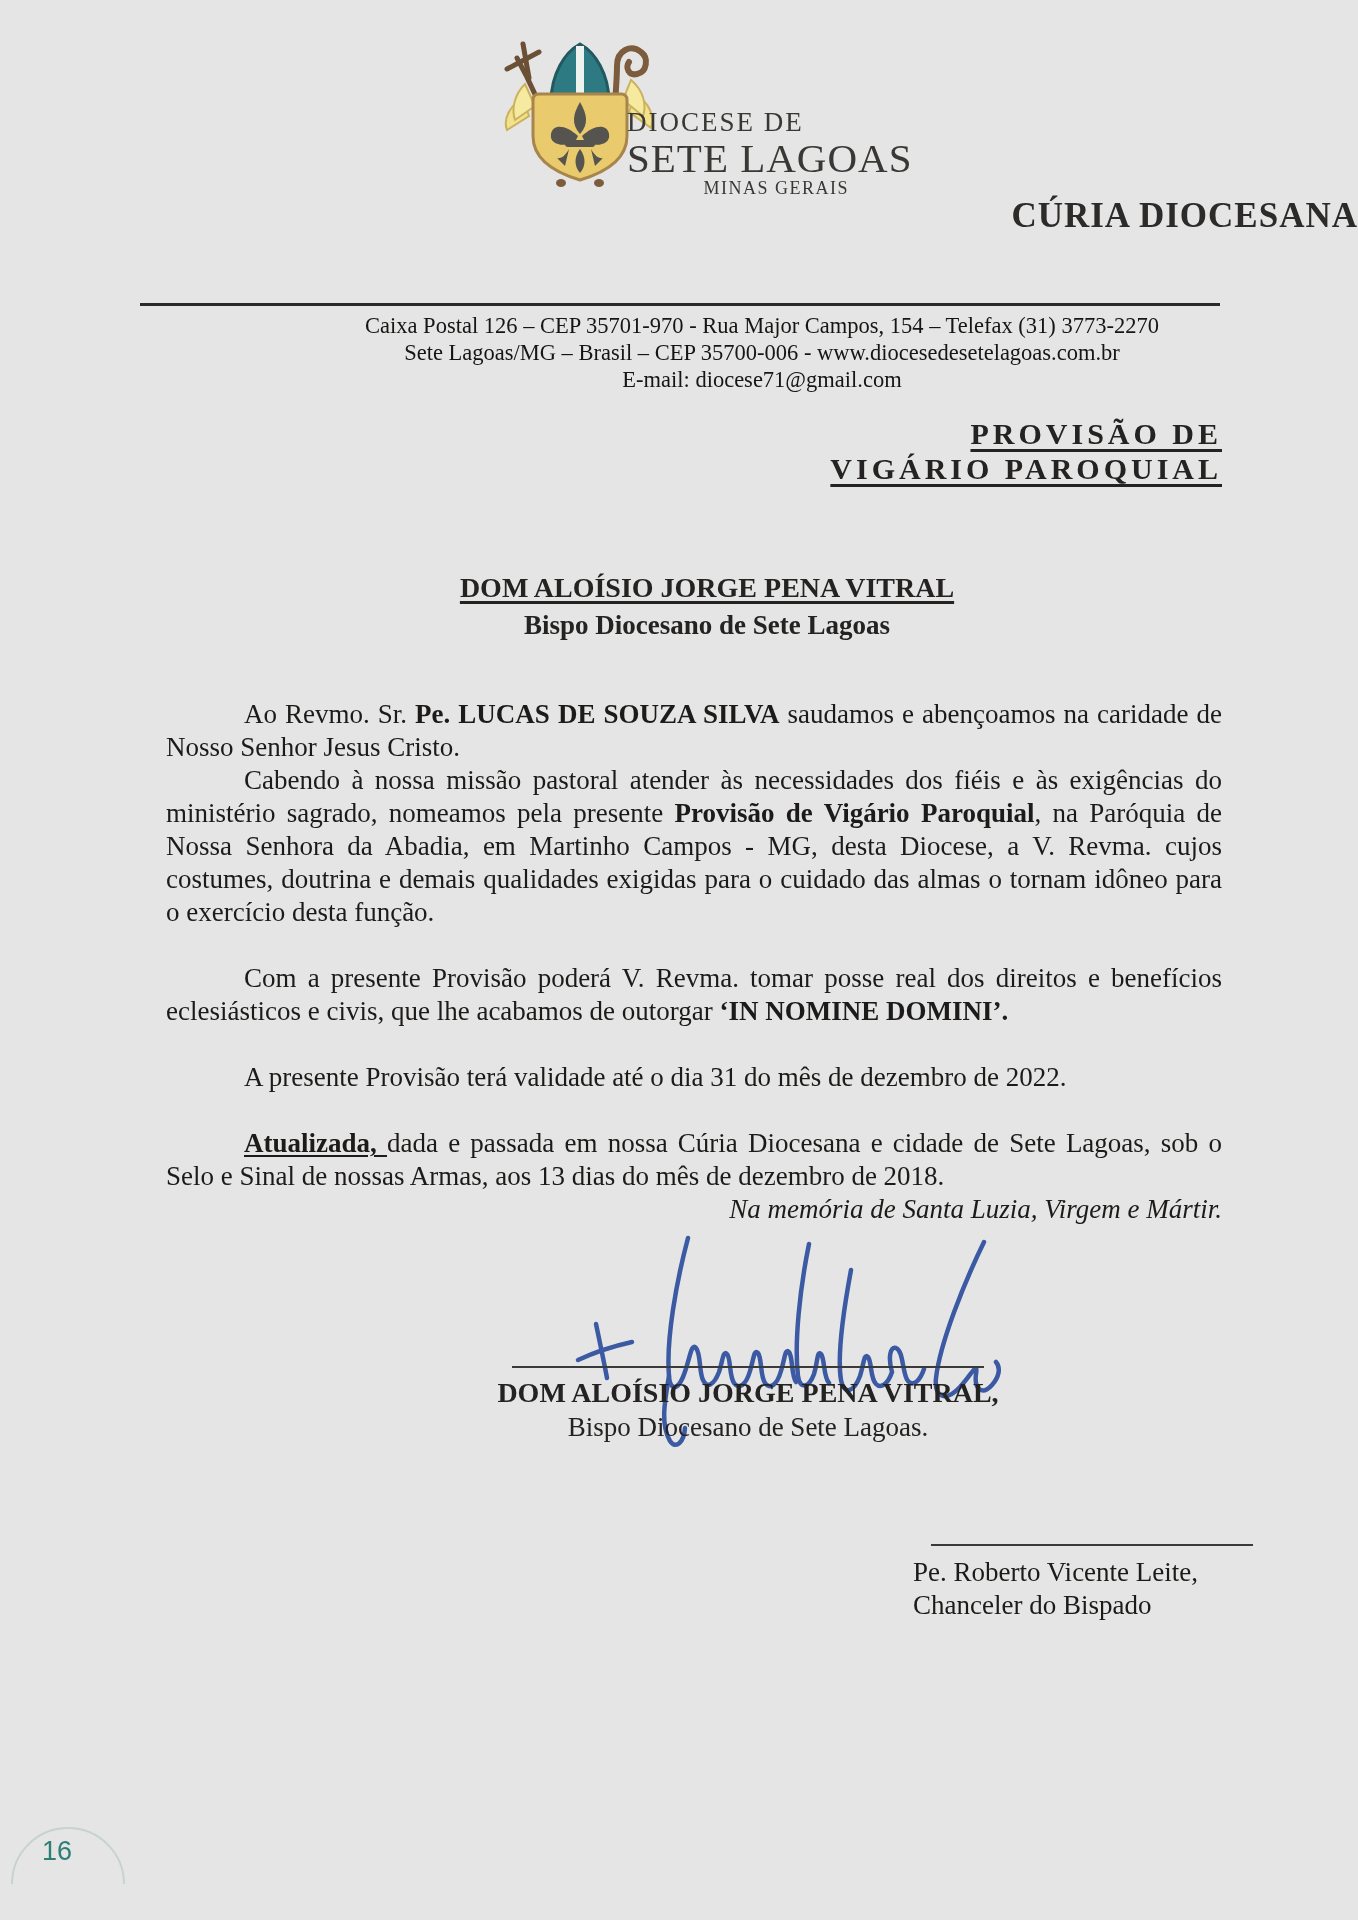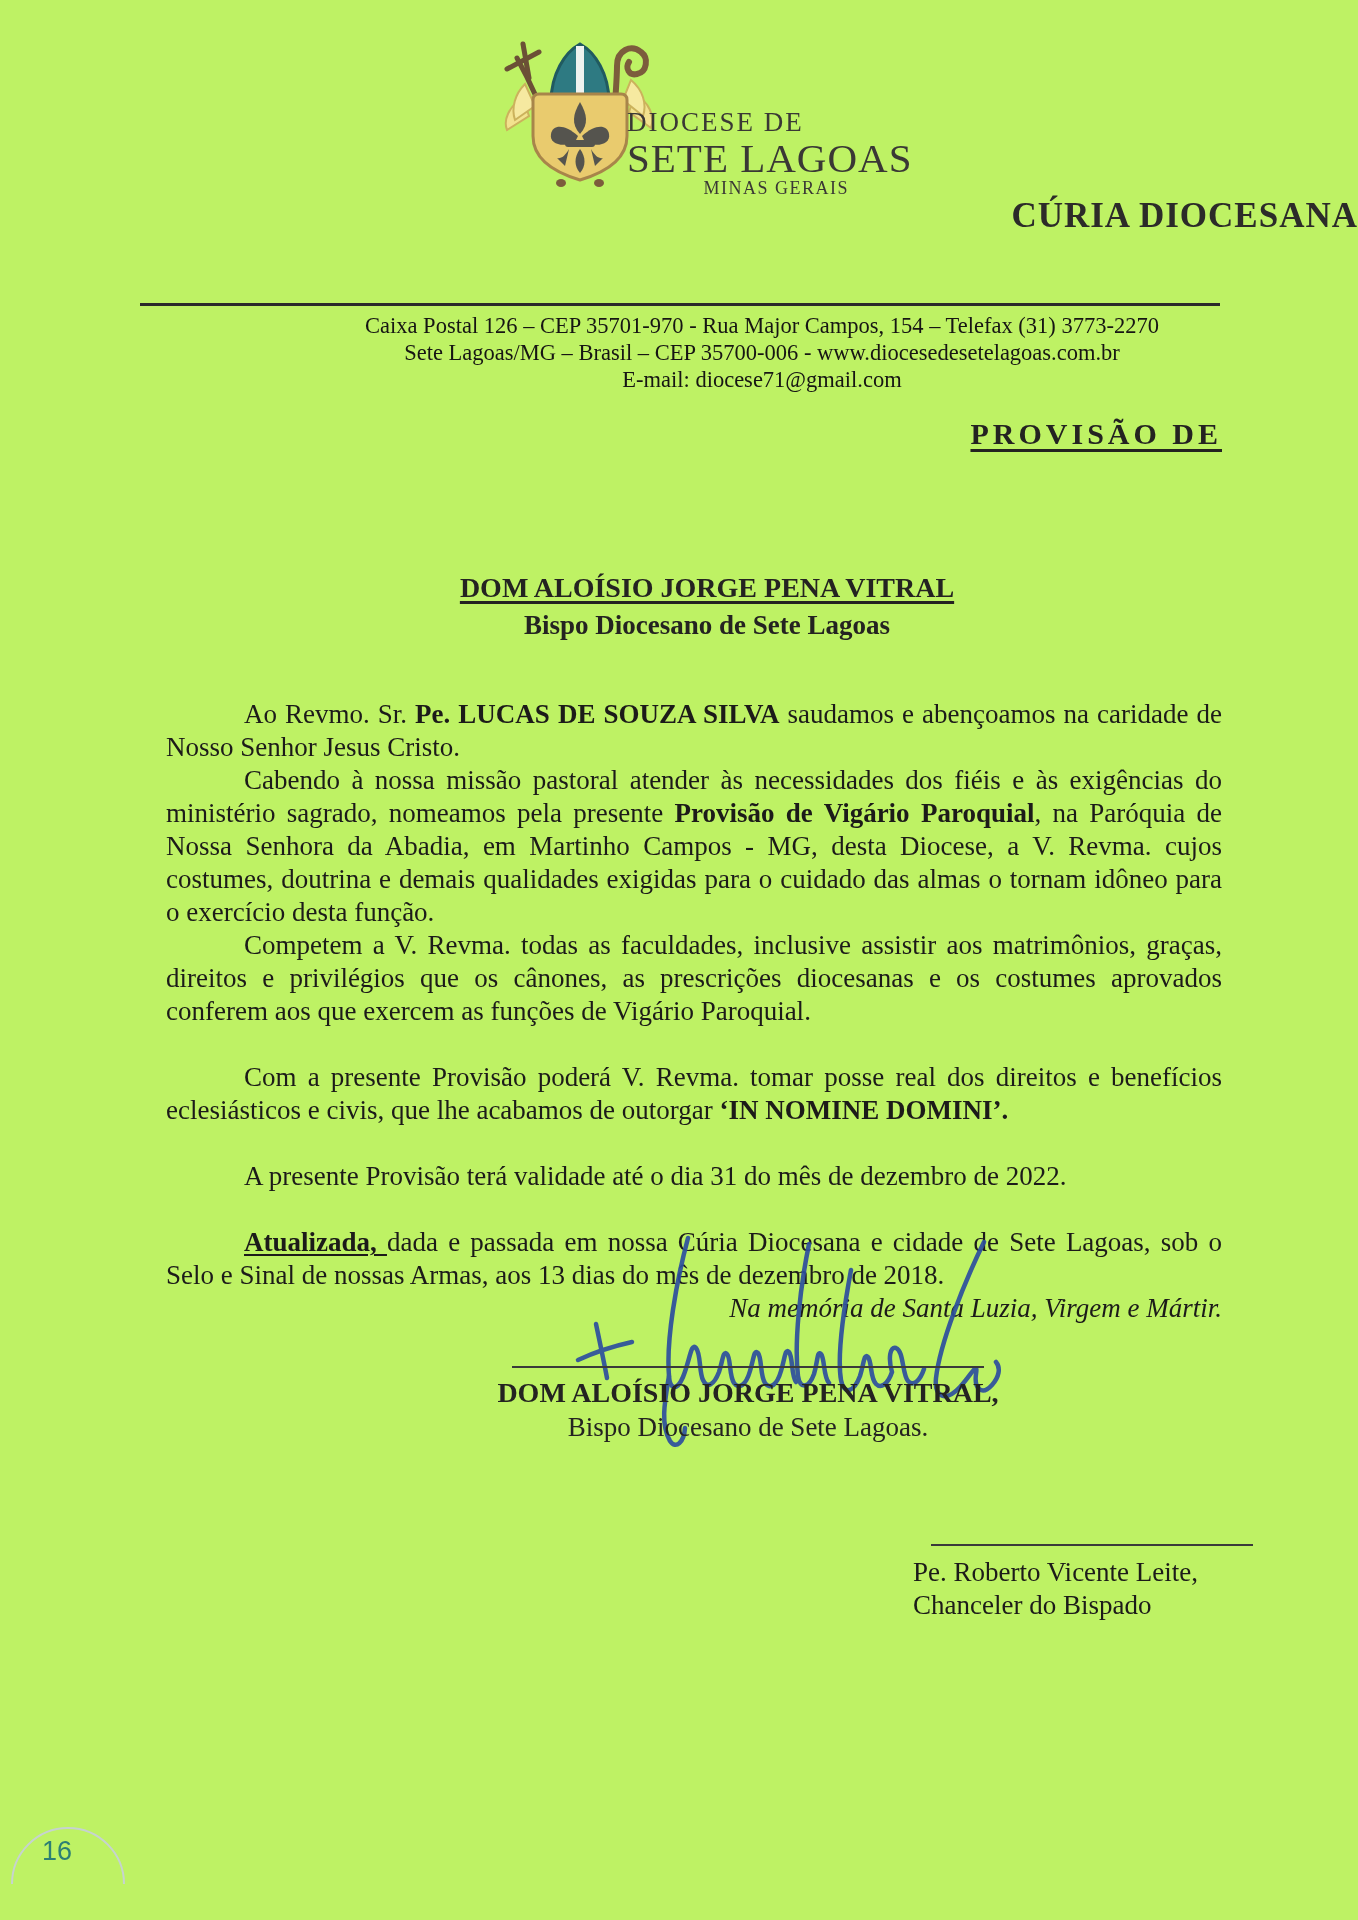--- a/index.html
+++ b/index.html
@@ -1,17 +1,17 @@
 <!DOCTYPE html>
 <html lang="pt"><head>
 <meta charset="utf-8">
 <style>
   html,body{margin:0;padding:0;background:#ffffff;}
   .page{
-    position:relative; width:1358px; height:1920px; background:#bef264;
+    position:relative; width:1358px; height:1920px; background:#e5e5e5;
     font-family:"Liberation Serif","DejaVu Serif",serif; color:#1e1d1b; overflow:hidden;
   }
   
   .coat{position:absolute; left:495px; top:36px; width:170px; height:152px;}
   .wordmark{position:absolute; left:627px; top:108px; width:300px; color:#3a3835;}
   .wm-1{font-size:27px; letter-spacing:2px; line-height:28px;}
   .wm-2{font-size:41px; letter-spacing:1px; line-height:40px; margin-top:2px;}
   .wm-3{font-size:18px; letter-spacing:1.5px; text-align:right; padding-right:78px; margin-top:0px;}
   .curia{position:absolute; left:72px; top:196px; width:1286px; text-align:right;
          font-size:35px; font-weight:bold; letter-spacing:1px; color:#2c2b29;}
@@ -103,31 +103,31 @@
   <div class="rule"></div>
 
   <div class="address">
     <div>Caixa Postal 126 – CEP 35701-970 - Rua Major Campos, 154 – Telefax (31) 3773-2270</div>
     <div>Sete Lagoas/MG – Brasil – CEP 35700-006 - www.diocesedesetelagoas.com.br</div>
     <div>E-mail: diocese71@gmail.com</div>
   </div>
 
   <div class="doc-title">
     <div>PROVISÃO DE</div>
+    <div>VIGÁRIO PAROQUIAL</div>
   </div>
 
   <div class="issuer">
     <div class="nm">DOM ALOÍSIO JORGE PENA VITRAL</div>
     <div class="rl">Bispo Diocesano de Sete Lagoas</div>
   </div>
 
   <div class="body" id="body-paragraphs">
       <p><span>Ao Revmo. Sr. </span><span class="b">Pe. LUCAS DE SOUZA SILVA</span><span> saudamos e abençoamos na caridade de Nosso Senhor Jesus Cristo.</span></p>
       <p><span>Cabendo à nossa missão pastoral atender às necessidades dos fiéis e às exigências do ministério sagrado, nomeamos pela presente </span><span class="b">Provisão de Vigário Paroquial</span><span>, na Paróquia de Nossa Senhora da Abadia, em Martinho Campos - MG, desta Diocese, a V. Revma. cujos costumes, doutrina e demais qualidades exigidas para o cuidado das almas o tornam idôneo para o exercício desta função.</span></p>
-      <p><span>Competem a V. Revma. todas as faculdades, inclusive assistir aos matrimônios, graças, direitos e privilégios que os cânones, as prescrições diocesanas e os costumes aprovados conferem aos que exercem as funções de Vigário Paroquial.</span></p>
       <p class="gap"><span>Com a presente Provisão poderá V. Revma. tomar posse real dos direitos e benefícios eclesiásticos e civis, que lhe acabamos de outorgar </span><span class="b">‘IN NOMINE DOMINI’.</span></p>
       <p class="gap"><span>A presente Provisão terá validade até o dia 31 do mês de dezembro de 2022.</span></p>
       <p class="gap"><span class="b u">Atualizada, </span><span>dada e passada em nossa Cúria Diocesana e cidade de Sete Lagoas, sob o Selo e Sinal de nossas Armas, aos 13 dias do mês de dezembro de 2018.</span></p>
       <p class="memoria">Na memória de Santa Luzia, Virgem e Mártir.</p>
     </div>
 
   <svg class="sig-ink" viewBox="0 0 550 225" xmlns="http://www.w3.org/2000/svg">
     <g fill="none" stroke="#2d4f9e" stroke-width="4.5" stroke-linecap="round" opacity="0.92">
       <path d="M116 96 C120 115 124 134 127 150"></path>
       <path d="M98 132 C115 124 134 118 152 114"></path>

